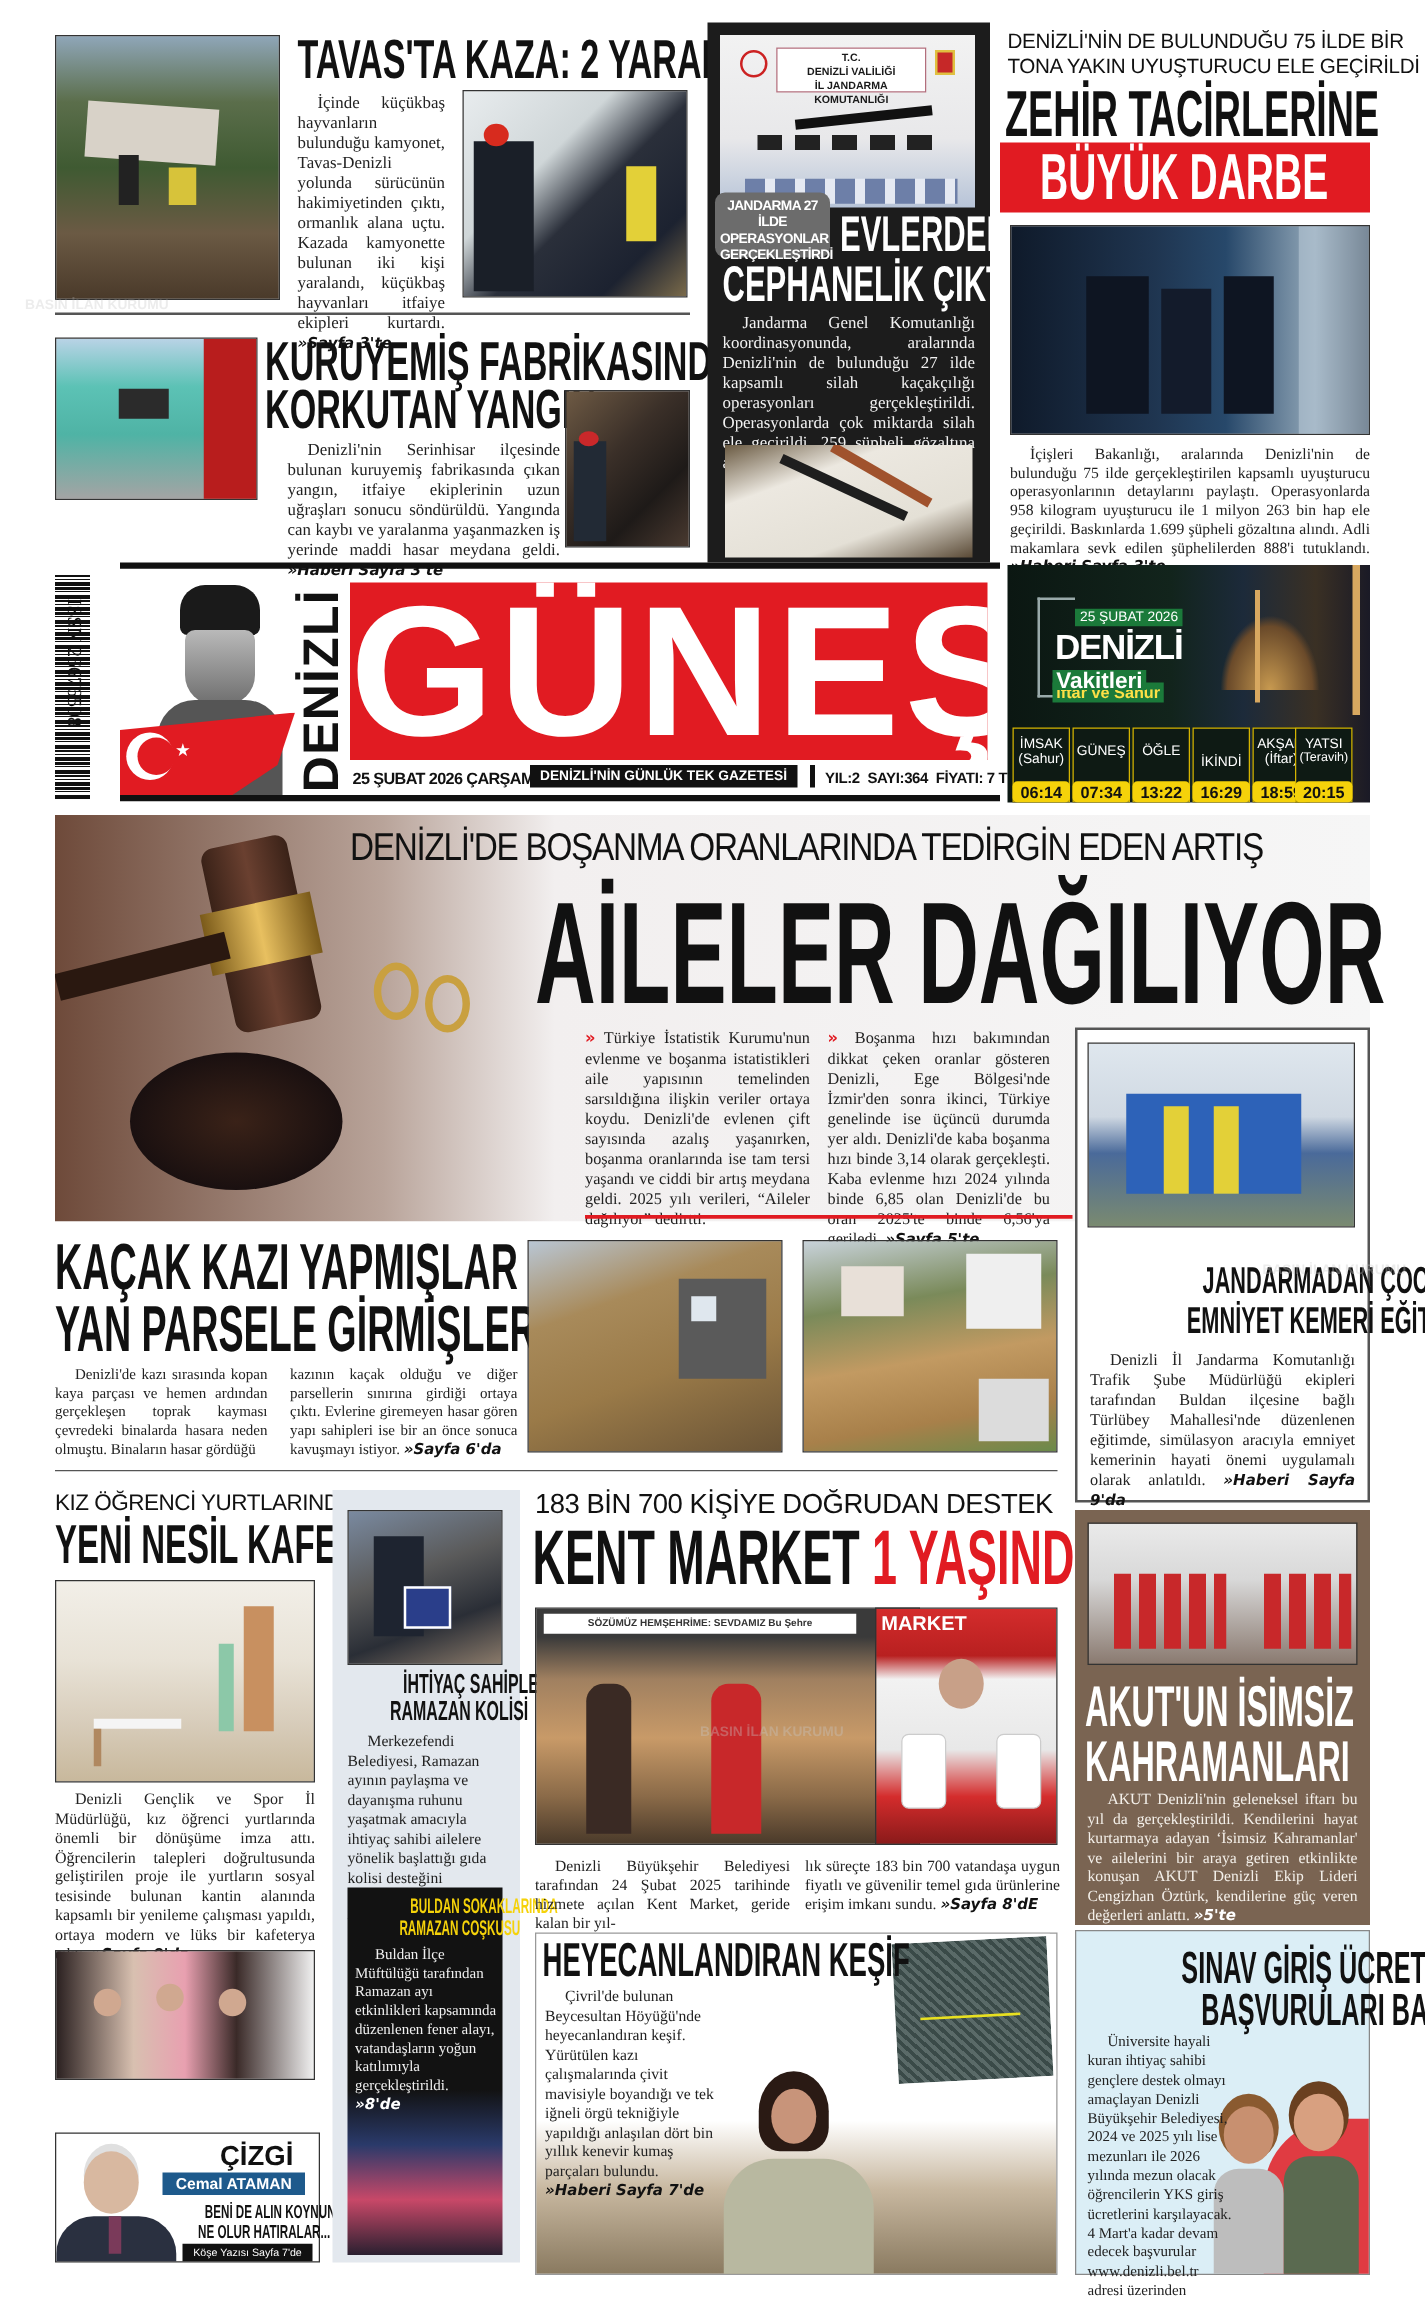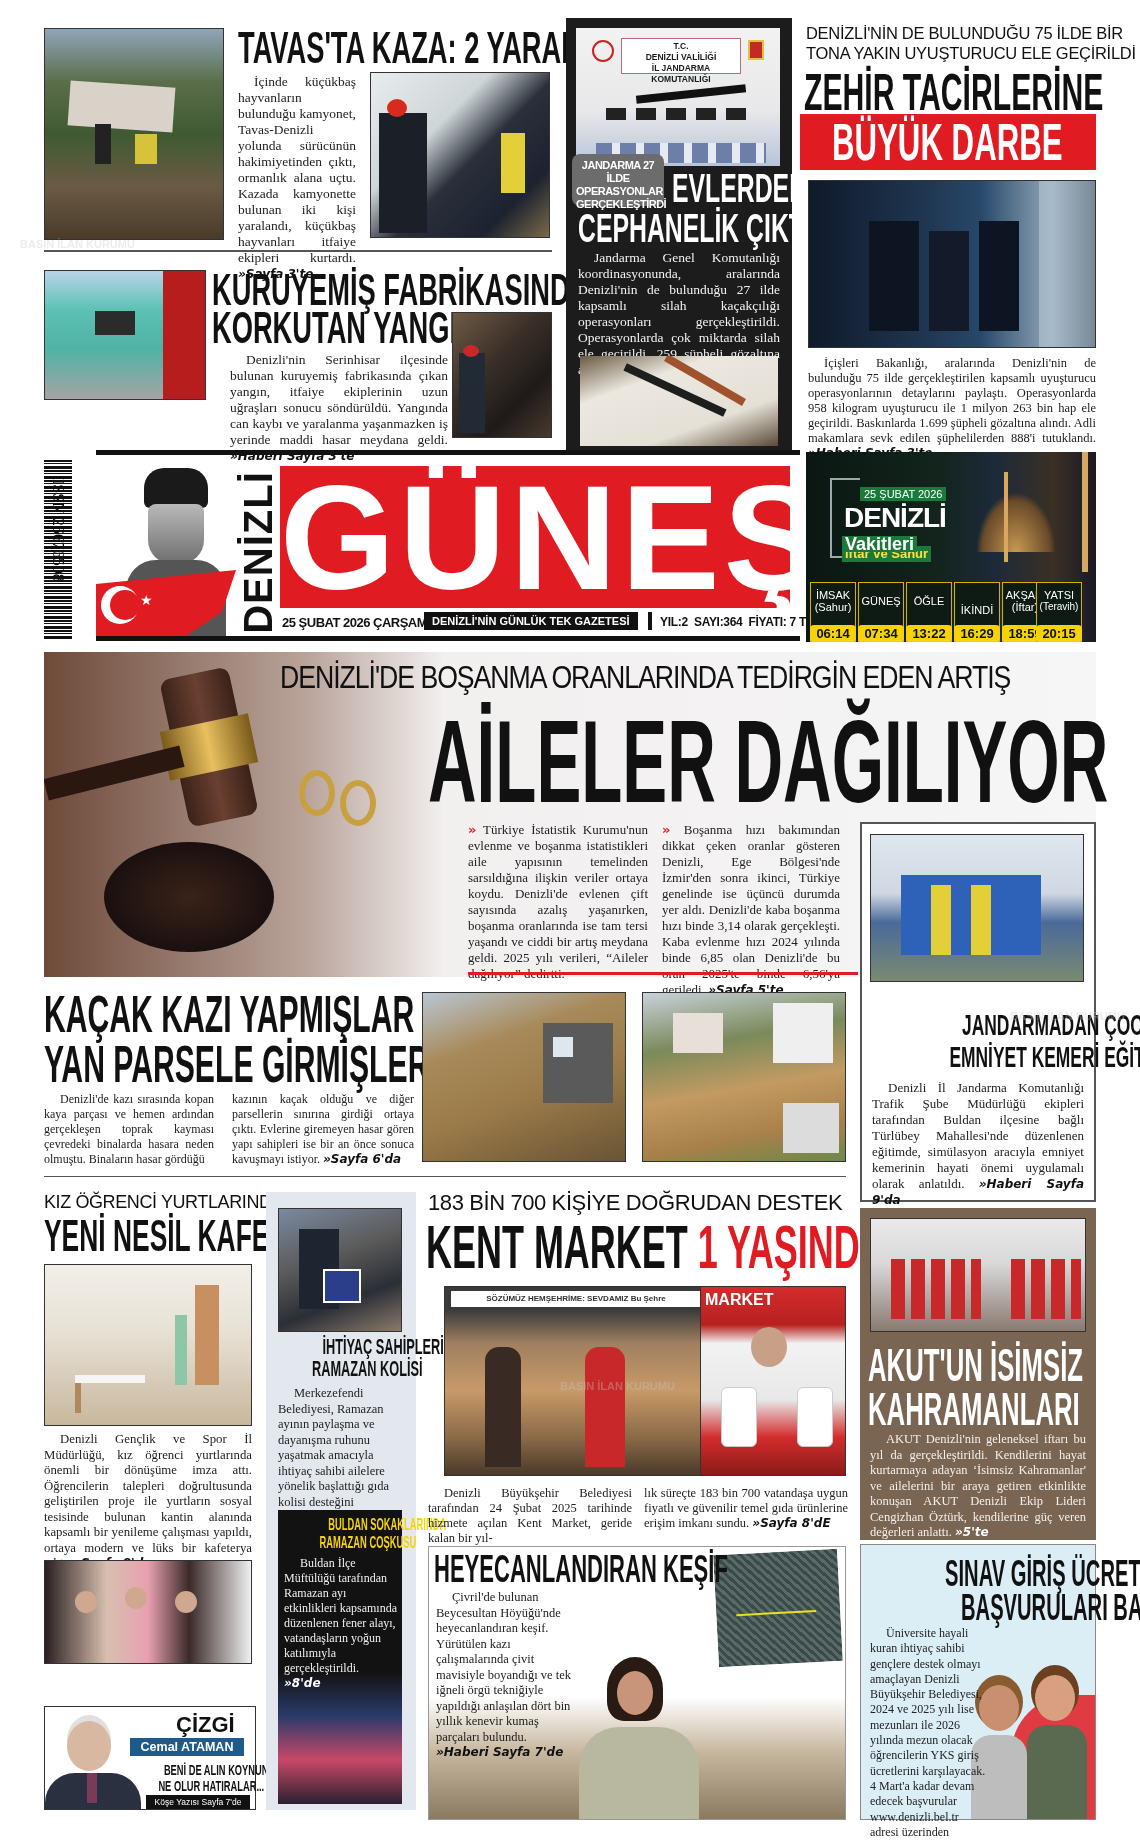--- a/index.html
+++ b/index.html
@@ -296,21 +296,21 @@
   <span class="squeeze-c" style="transform:scaleX(0.55);">RAMAZAN COŞKUSU</span>
 </div>
 <div class="abs body-text" style="left:284px;top:1556px;width:114px;color:#f0f0f0;font-size:12px;line-height:15px;text-align:left;">
   <span class="indent"></span><span>Buldan İlçe Müftülüğü tarafından Ramazan ayı etkinlikleri kapsamında düzenlenen fener alayı, vatandaşların yoğun katılımıyla gerçekleştirildi.</span> <span class="ref" style="color:#fff;">»8'de</span>
 </div>
 
 <div class="abs sans" style="left:428px;top:1190px;font-size:22px;color:#111;white-space:nowrap;letter-spacing:-0.4px;">183 BİN 700 KİŞİYE DOĞRUDAN DESTEK</div>
 <div class="headline" style="left:426px;top:1216px;font-size:62px;">
   <span class="squeeze" style="transform:scaleX(0.58);"><span>KENT MARKET</span> <span style="color:#e11b22;">1 YAŞINDA</span></span>
 </div>
-<div class="photo" style="left:444px;top:1286px;width:308px;height:190px;background:linear-gradient(180deg,#3a3a3a 0%,#3a3a3a 12%,#a08060 30%,#c89a68 55%,#8a6a48 80%,#4a3a2a 100%);">
+<div class="photo" style="left:428px;top:1286px;width:308px;height:190px;background:linear-gradient(180deg,#3a3a3a 0%,#3a3a3a 12%,#a08060 30%,#c89a68 55%,#8a6a48 80%,#4a3a2a 100%);">
   <div class="abs sans" style="left:6px;top:4px;width:250px;height:16px;background:#fff;color:#333;font-size:8px;font-weight:700;line-height:16px;text-align:center;white-space:nowrap;">SÖZÜMÜZ HEMŞEHRİME:  SEVDAMIZ Bu Şehre</div>
   <div class="abs" style="left:140px;top:60px;width:40px;height:120px;background:#c8282a;border-radius:14px 14px 0 0;"></div>
   <div class="abs" style="left:40px;top:60px;width:36px;height:120px;background:#3a2a24;border-radius:14px 14px 0 0;"></div>
 </div>
 <div class="photo" style="left:700px;top:1286px;width:146px;height:190px;background:linear-gradient(180deg,#d42c2c 0%,#b82020 20%,#f2f2f2 30%,#e8e8e8 60%,#d42c2c 80%,#8a1a1a 100%);">
   <div class="abs sans" style="left:4px;top:4px;font-size:16px;font-weight:700;color:#fff;">MARKET</div>
   <div class="abs" style="left:50px;top:40px;width:36px;height:40px;background:#c8a088;border-radius:50%;"></div>
   <div class="abs" style="left:20px;top:100px;width:36px;height:60px;background:#fff;border:1px solid #ccc;border-radius:6px;"></div>
   <div class="abs" style="left:96px;top:100px;width:36px;height:60px;background:#fff;border:1px solid #ccc;border-radius:6px;"></div>
 </div>

